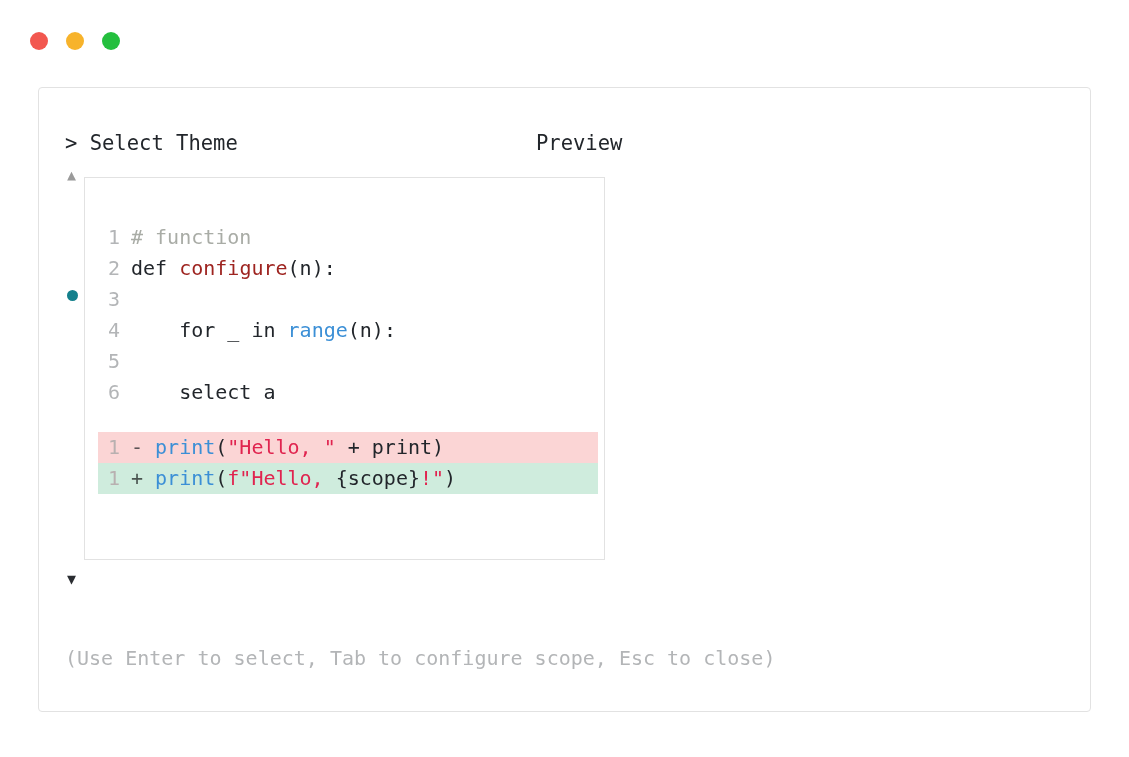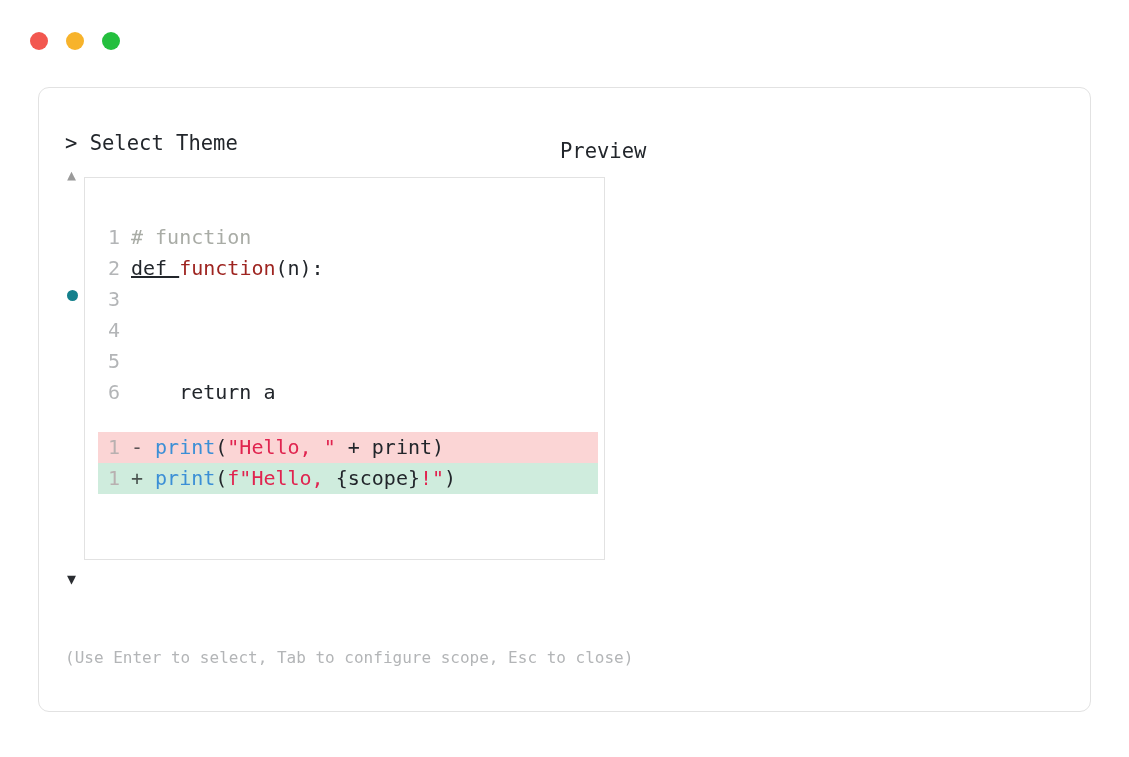--- a/index.html
+++ b/index.html
@@ -37,41 +37,40 @@
 
   
   .card {
     position: absolute;
     left: 38px;
     top: 87px;
     width: 1053px;
     height: 625px;
     box-sizing: border-box;
     border: 1.5px solid #e2e2e2;
-    border-radius: 11px;
+    border-radius: 4px;
     background: #ffffff;
   }
 
   .card-inner {
     position: absolute;
     inset: 0;
     padding: 0;
   }
   .col-left {
     position: absolute;
     left: 26px;
     top: 42px;
     width: 470px;
   }
   .col-right {
     position: absolute;
     left: 497px;
-    top: 50px;
+    top: 42px;
     width: 530px;
-    margin-left: 24px;
   }
 
   .heading {
     font-size: 20.5px;
     line-height: 26px;
     color: #22262b;
     letter-spacing: 0px;
     white-space: pre;
   }
 
@@ -161,21 +160,21 @@
   .gutter {
     width: 22px;
     flex: 0 0 22px;
     text-align: right;
     color: #b3b5b7;
     margin-right: 11px;
   }
   .code-text { white-space: pre; text-align: center; }
 
   .tok-comment { color: #a9aca6; }
-  .tok-keyword { color: #22262b; text-decoration: underline; }
+  .tok-keyword { color: #22262b; }
   .tok-fn      { color: #9e2420; }
   .tok-builtin { color: #3b8fd6; }
   .tok-number  { color: #0f8c94; }
   .tok-string  { color: #e0244f; }
   .tok-plain   { color: #22262b; }
 
   .diff-block { margin-top: 24px; }
   .diff-line {
     display: flex;
     align-items: baseline;
@@ -189,21 +188,21 @@
   .diff-add { background: #cfecdd; }
   .diff-sign { width: 12px; flex: 0 0 12px; color: #55585c; }
   .diff-del .diff-sign { color: #5c5355; }
   .diff-add .diff-sign { color: #4a5450; }
 
   
   .footer-hint {
     position: absolute;
     left: 26px;
     bottom: 40px;
-    font-size: 16px;
+    font-size: 20px;
     line-height: 26px;
     color: #b3b5b7;
     white-space: pre;
   }
 </style>
 </head>
 <body>
 
 <div class="traffic-lights">
   <span class="dot dot-red"></span>
@@ -235,25 +234,25 @@
     </div>
 
     <div class="col-right">
       <div class="heading">Preview</div>
     </div>
 
     <div class="preview-box">
       <div class="code-area">
         <div id="code-lines">
             <div class="code-line"><span class="gutter">1</span><span class="code-text"><span class="tok-comment"># function</span></span></div>
-            <div class="code-line"><span class="gutter">2</span><span class="code-text"><span class="tok-keyword">def </span><span class="tok-fn">function</span><span class="tok-plain">(n):</span></span></div>
+            <div class="code-line"><span class="gutter">2</span><span class="code-text"><span class="tok-keyword">def </span><span class="tok-fn">configure</span><span class="tok-plain">(n):</span></span></div>
             <div class="code-line"><span class="gutter">3</span></div>
-            <div class="code-line"><span class="gutter">4</span></div>
+            <div class="code-line"><span class="gutter">4</span><span class="code-text"><span class="tok-plain">    for _ in </span><span class="tok-builtin">range</span><span class="tok-plain">(n):</span></span></div>
             <div class="code-line"><span class="gutter">5</span></div>
-            <div class="code-line"><span class="gutter">6</span><span class="code-text"><span class="tok-plain">    return a</span></span></div>
+            <div class="code-line"><span class="gutter">6</span><span class="code-text"><span class="tok-plain">    select a</span></span></div>
           </div>
         <div class="diff-block" id="diff-lines">
             <div class="diff-line diff-del"><span class="gutter">1</span><span class="diff-sign">-</span><span class="code-text tok-plain"> </span><span class="code-text"><span class="tok-builtin">print</span><span class="tok-plain">(</span><span class="tok-string">"Hello, "</span><span class="tok-plain"> + print)</span></span></div>
             <div class="diff-line diff-add"><span class="gutter">1</span><span class="diff-sign">+</span><span class="code-text tok-plain"> </span><span class="code-text"><span class="tok-builtin">print</span><span class="tok-plain">(</span><span class="tok-string">f"Hello, </span><span class="tok-plain">{scope}</span><span class="tok-string">!"</span><span class="tok-plain">)</span></span></div>
           </div>
       </div>
     </div>
 
     <div class="footer-hint">(Use Enter to select, Tab to configure scope, Esc to close)</div>
 

